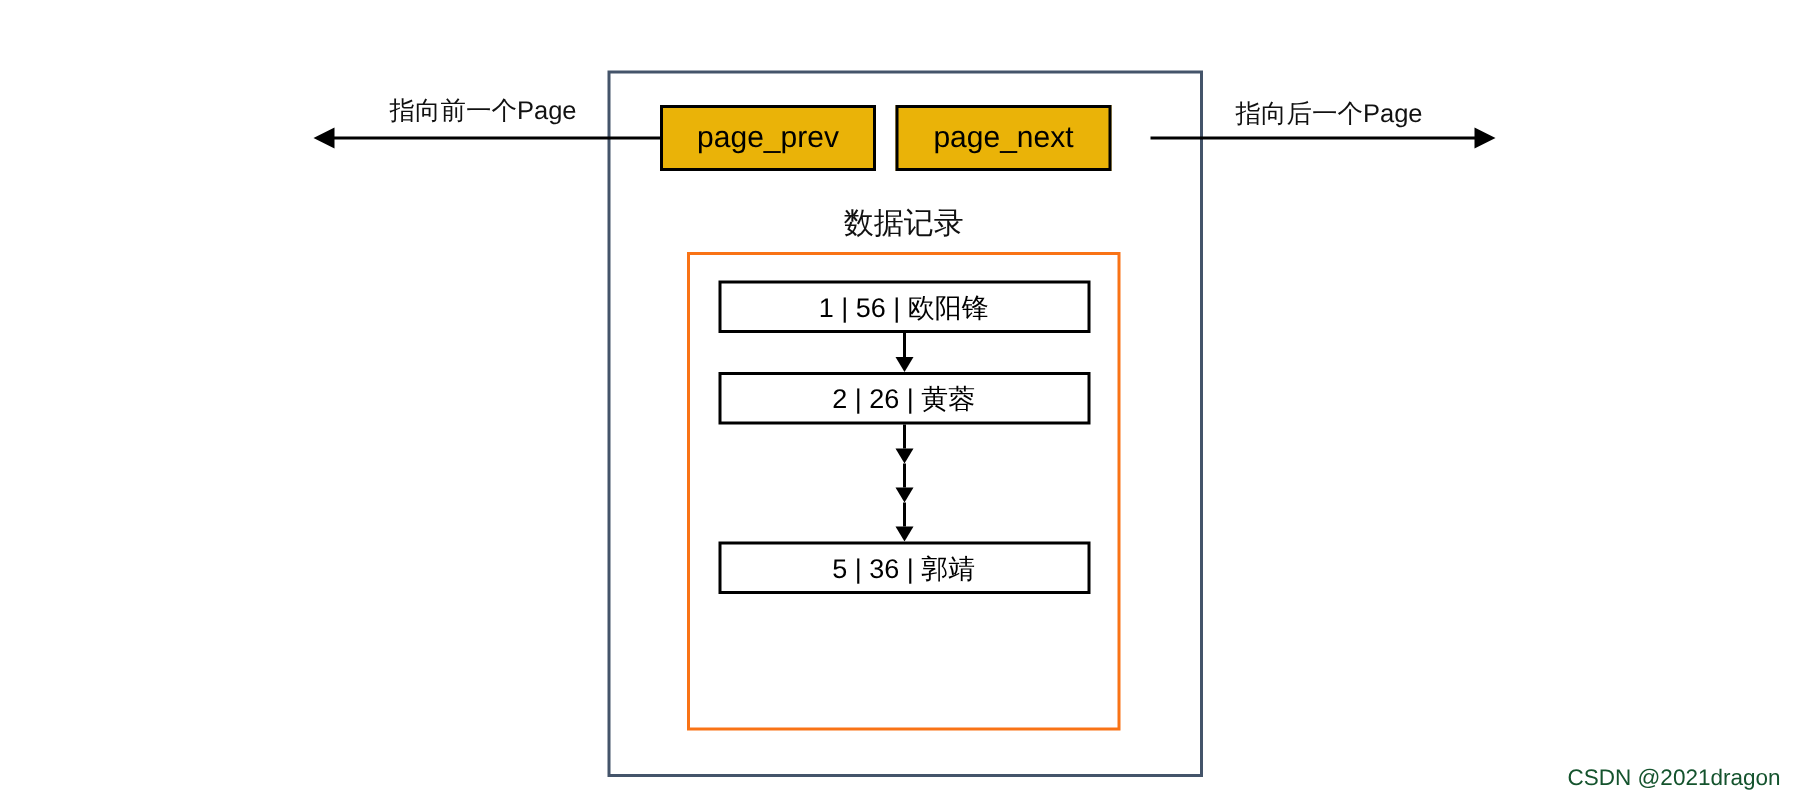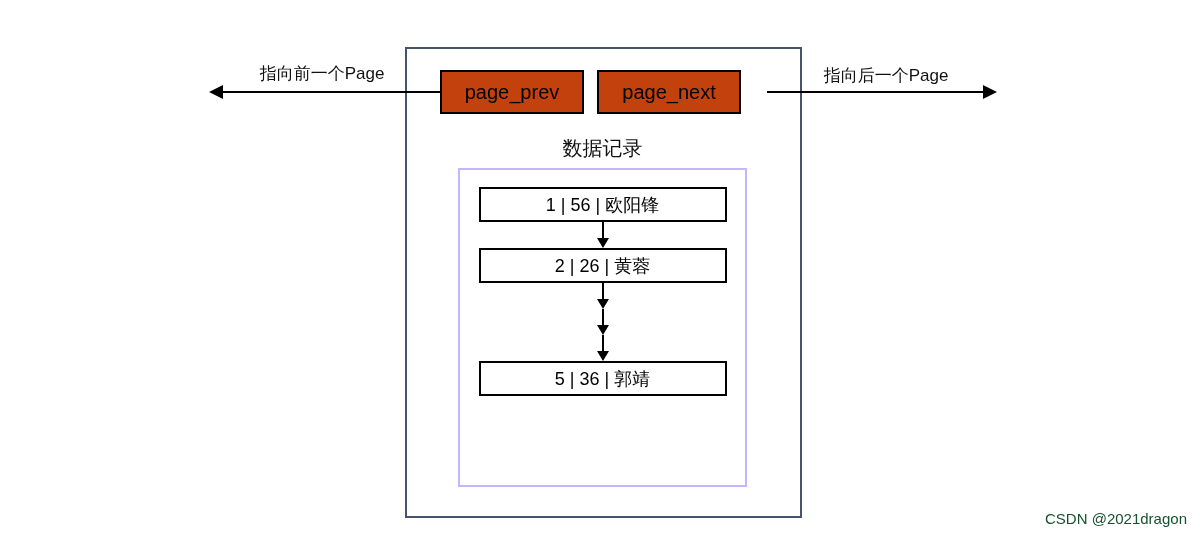--- a/index.html
+++ b/index.html
@@ -31,21 +31,21 @@
     border: 2px solid #44546A;
     box-sizing: border-box;
     background: #ffffff;
   }
 
   .ptr-box {
     top: 70px;
     width: 144px; height: 44px;
     border: 2px solid #000000;
     box-sizing: border-box;
-    background: #c2410c;
+    background: #eab308;
     display: flex; align-items: center; justify-content: center;
     font-size: 20px;
     z-index: 3;
   }
   .ptr-prev { left: 440px; }
   .ptr-next { left: 597px; }
 
   .h-line {
     top: 91px; height: 2px;
     background: #000000;
@@ -85,21 +85,21 @@
   .records-title {
     left: 458px; top: 135px; width: 289px;
     text-align: center;
     font-size: 20px;
     color: #111111;
   }
 
   .inner-box {
     left: 458px; top: 168px;
     width: 289px; height: 319px;
-    border: 2px solid #c4b5fd;
+    border: 2px solid #f97316;
     box-sizing: border-box;
     background: #ffffff;
     display: flex;
     flex-direction: column;
     align-items: center;
     padding-top: 17px;
   }
 
   .record-box {
     width: 248px; height: 35px;

